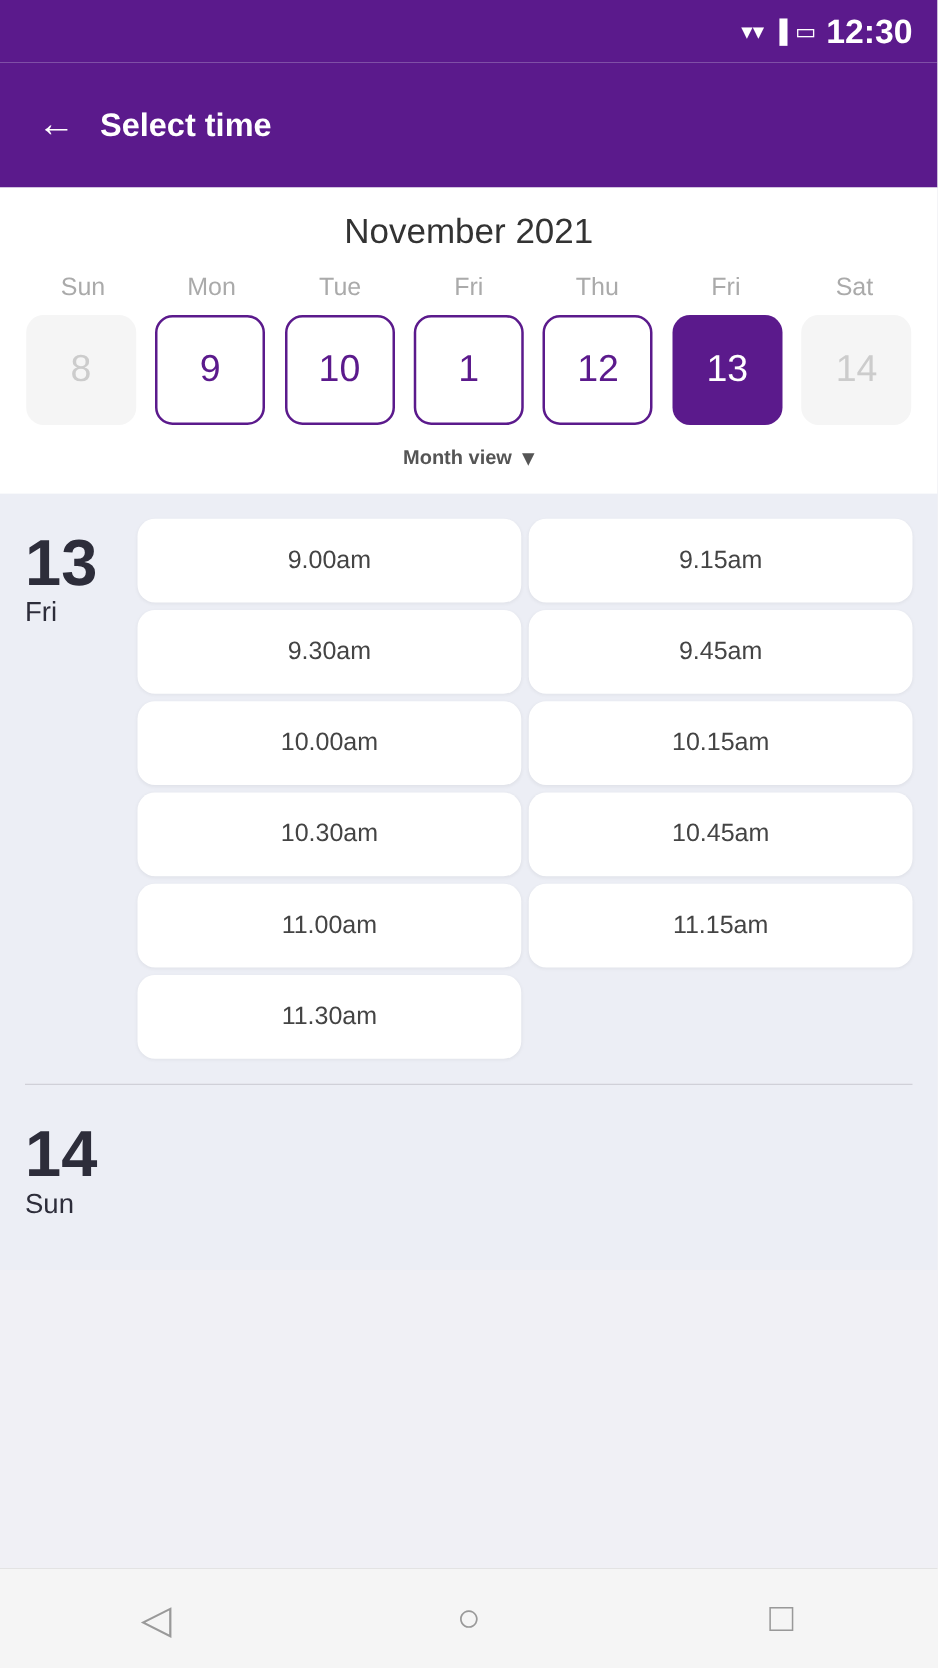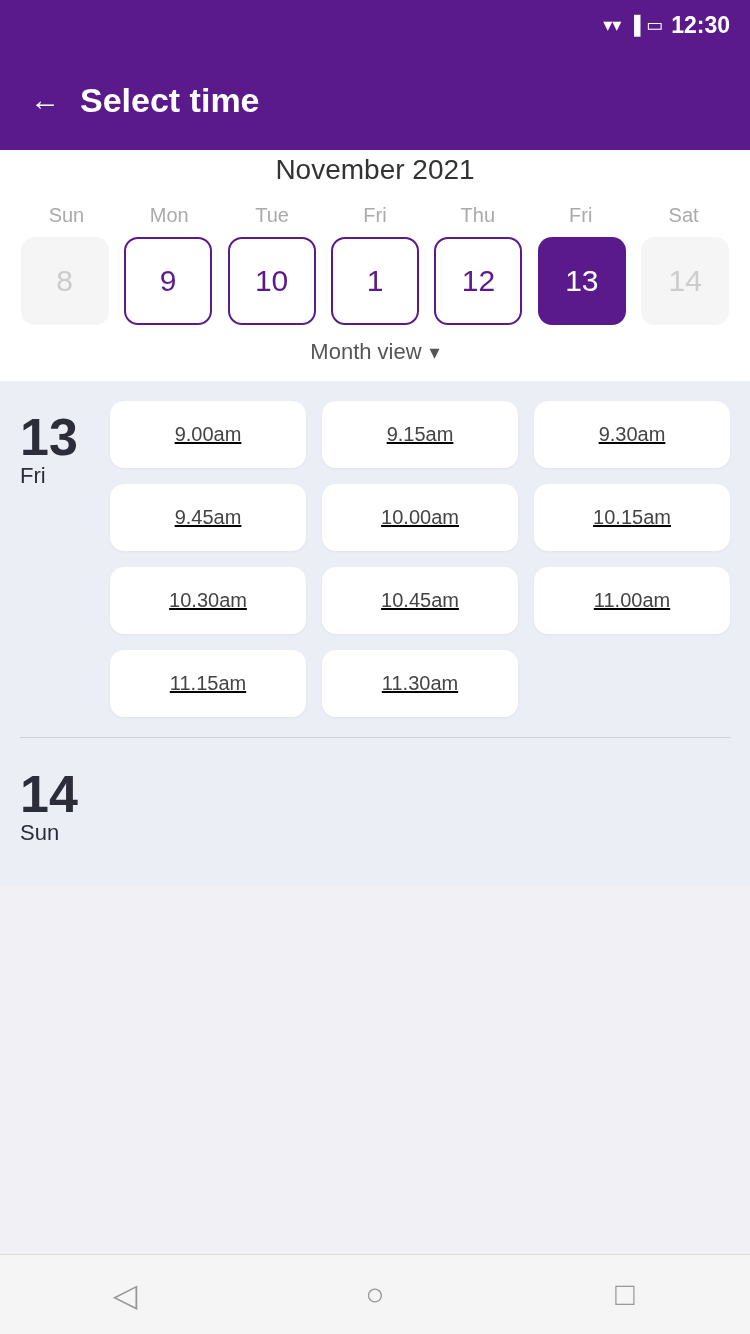--- a/index.html
+++ b/index.html
@@ -17,21 +17,21 @@
       background: #5b1a8c;
       height: 50px;
       display: flex;
       align-items: center;
       justify-content: flex-end;
       padding: 0 20px;
       gap: 8px;
     }
     .status-bar .time {
       color: white;
-      font-size: 23px;
+      font-size: 27px;
       font-weight: bold;
     }
     .status-icons {
       display: flex;
       align-items: center;
       gap: 6px;
     }
     .wifi-icon, .signal-icon, .battery-icon {
       color: white;
       font-size: 18px;
@@ -47,28 +47,28 @@
       gap: 20px;
     }
     .back-btn {
       color: white;
       font-size: 30px;
       cursor: pointer;
       font-weight: 300;
     }
     .header-title {
       color: white;
-      font-size: 34px;
+      font-size: 26px;
       font-weight: bold;
     }
 
     
     .calendar-section {
       background: white;
-      padding: 4px 15px 10px;
+      padding: 19px 15px 10px;
     }
     .month-title {
       text-align: center;
       font-size: 28px;
       color: #333;
       margin-bottom: 18px;
       font-weight: 400;
     }
     .weekday-row {
       display: grid;
@@ -115,22 +115,23 @@
     .month-view-btn {
       display: flex;
       align-items: center;
       justify-content: center;
       gap: 8px;
       margin-top: 14px;
       padding-bottom: 6px;
       cursor: pointer;
     }
     .month-view-label {
-      font-size: 22px;
+      font-size: 16px;
       color: #555;
+      font-weight: bold;
     }
     .chevron-down {
       font-size: 20px;
       color: #555;
     }
 
     
     .slots-area {
       background: #eceef5;
       padding: 20px 20px;
@@ -154,23 +155,22 @@
       line-height: 1;
     }
     .day-name {
       font-size: 22px;
       color: #2d2d3a;
       font-weight: 400;
     }
     .time-grid {
       flex: 1;
       display: grid;
-      grid-template-columns: repeat(3, 1fr);
-      gap: 16px;
-      text-decoration: underline;
+      grid-template-columns: repeat(2, 1fr);
+      gap: 6px;
     }
     .time-btn {
       background: white;
       border: none;
       border-radius: 14px;
       padding: 22px 10px;
       font-size: 20px;
       color: #444;
       text-align: center;
       cursor: pointer;

